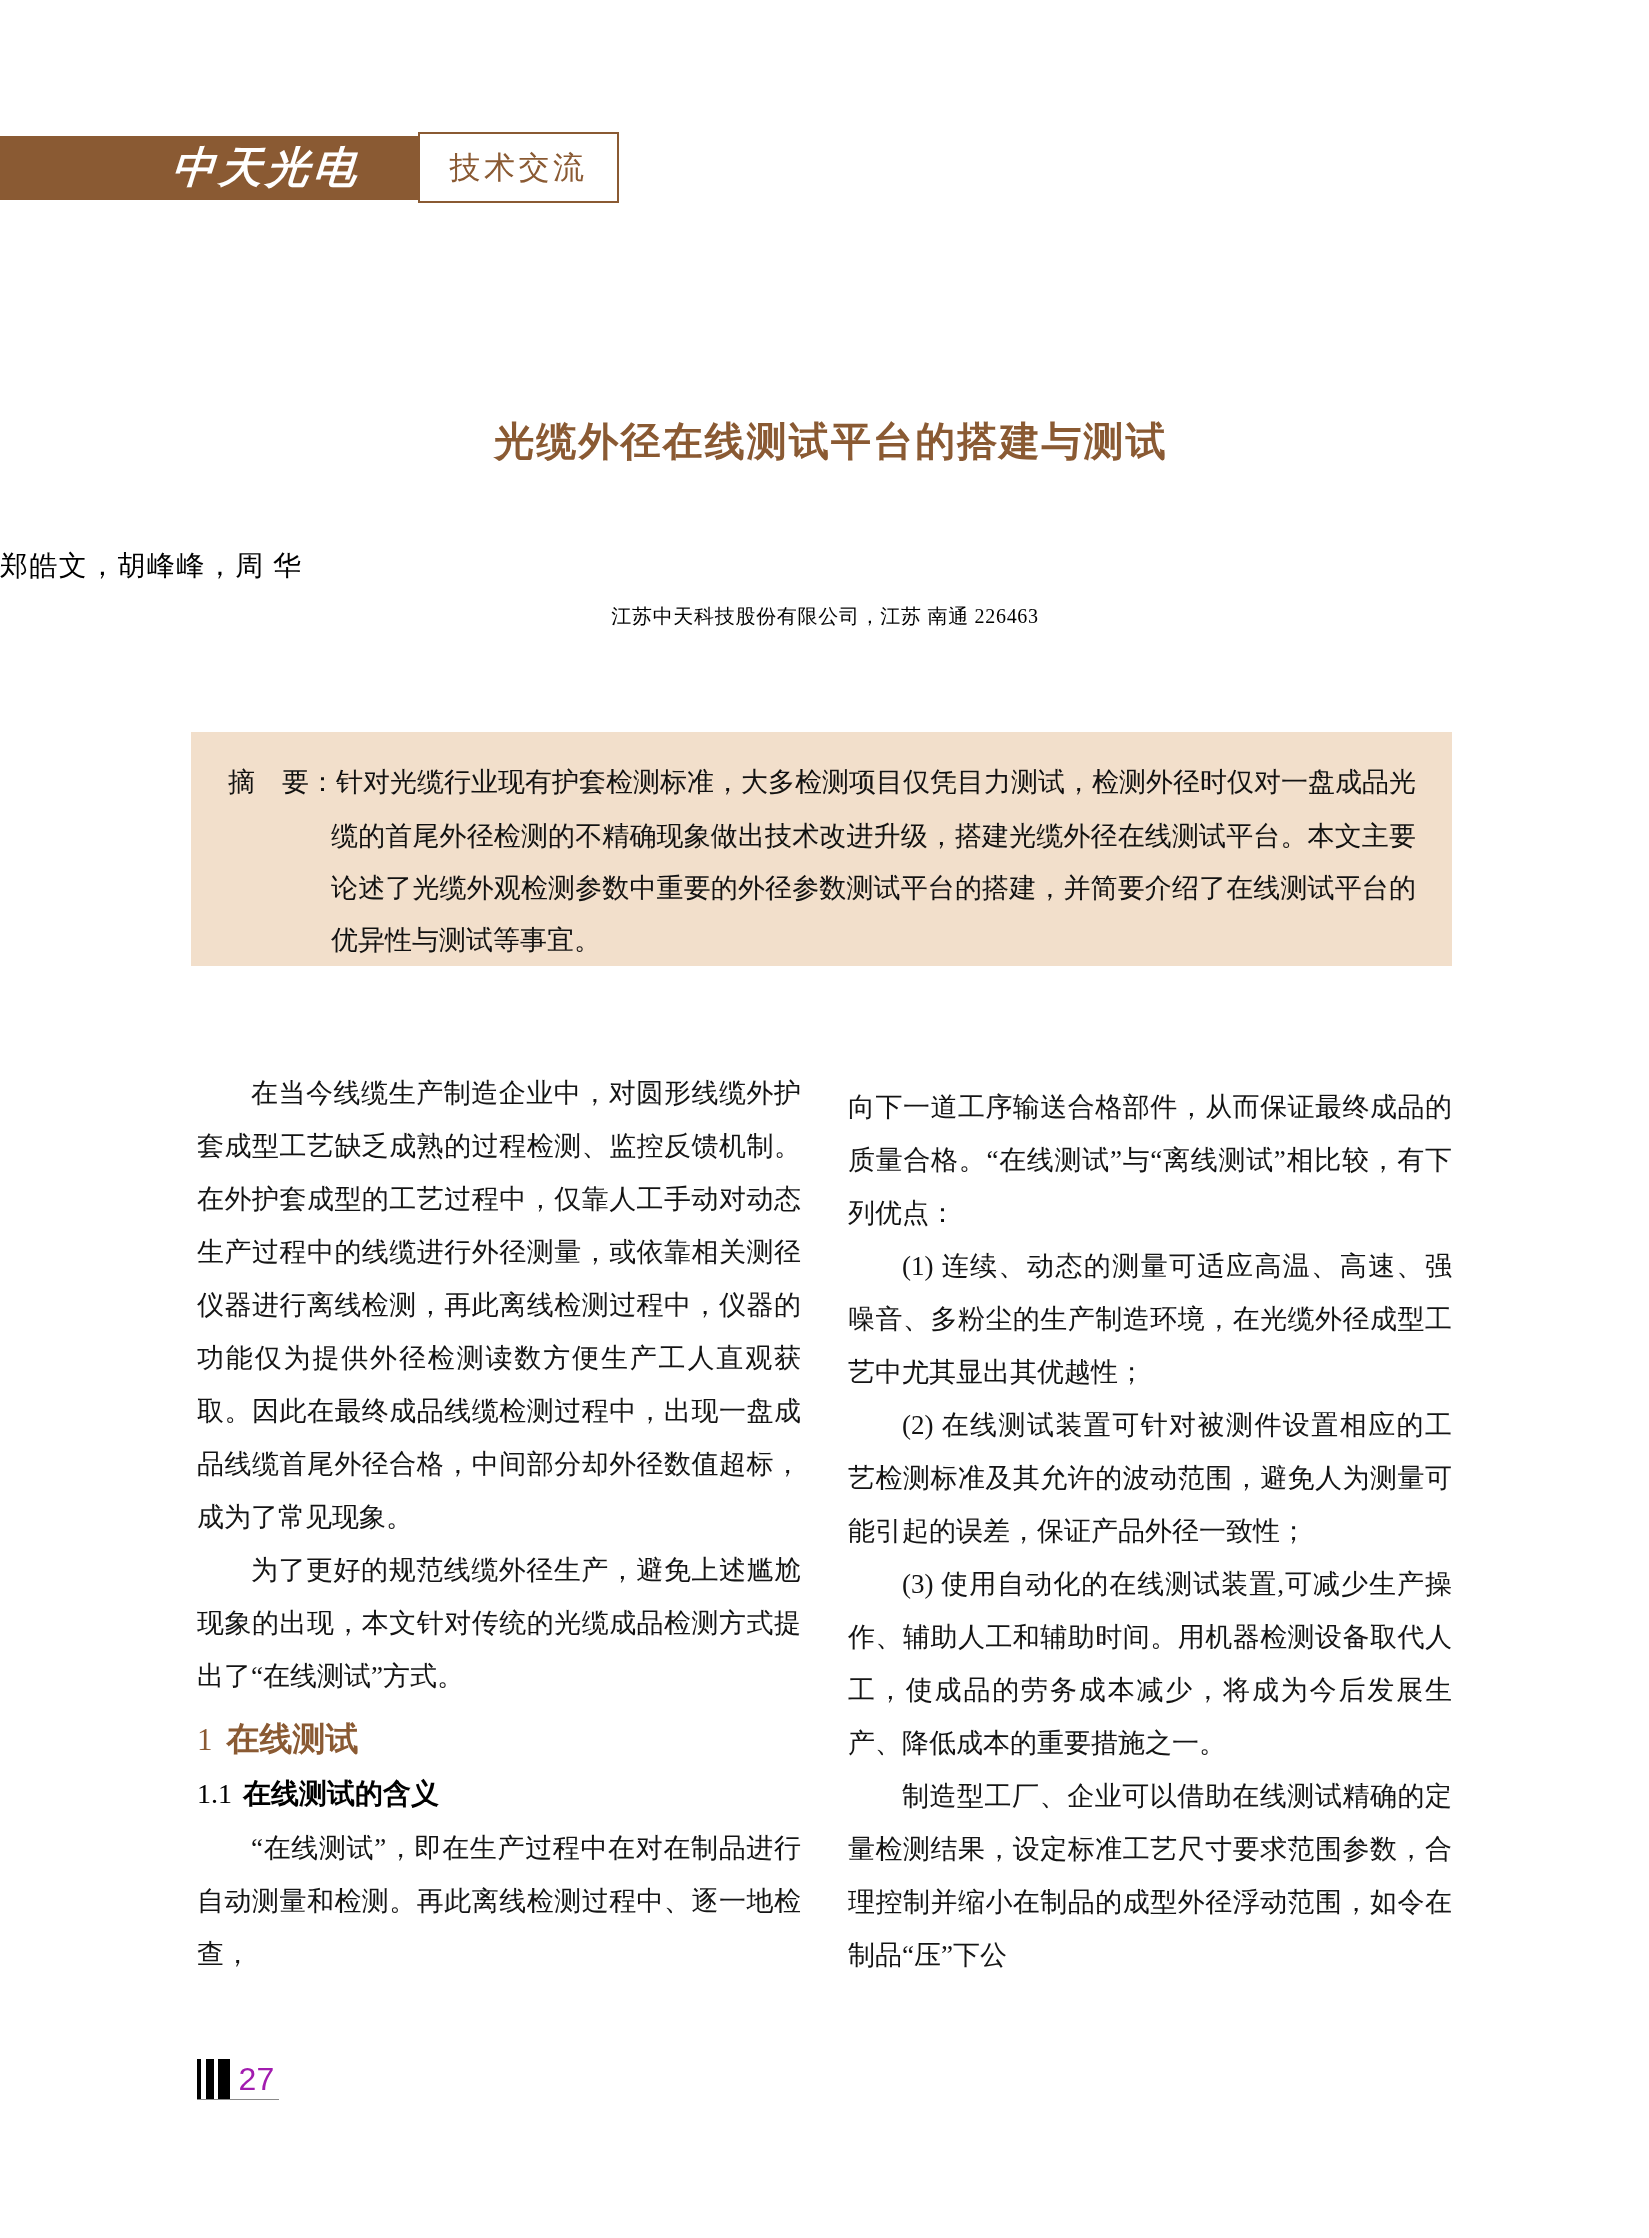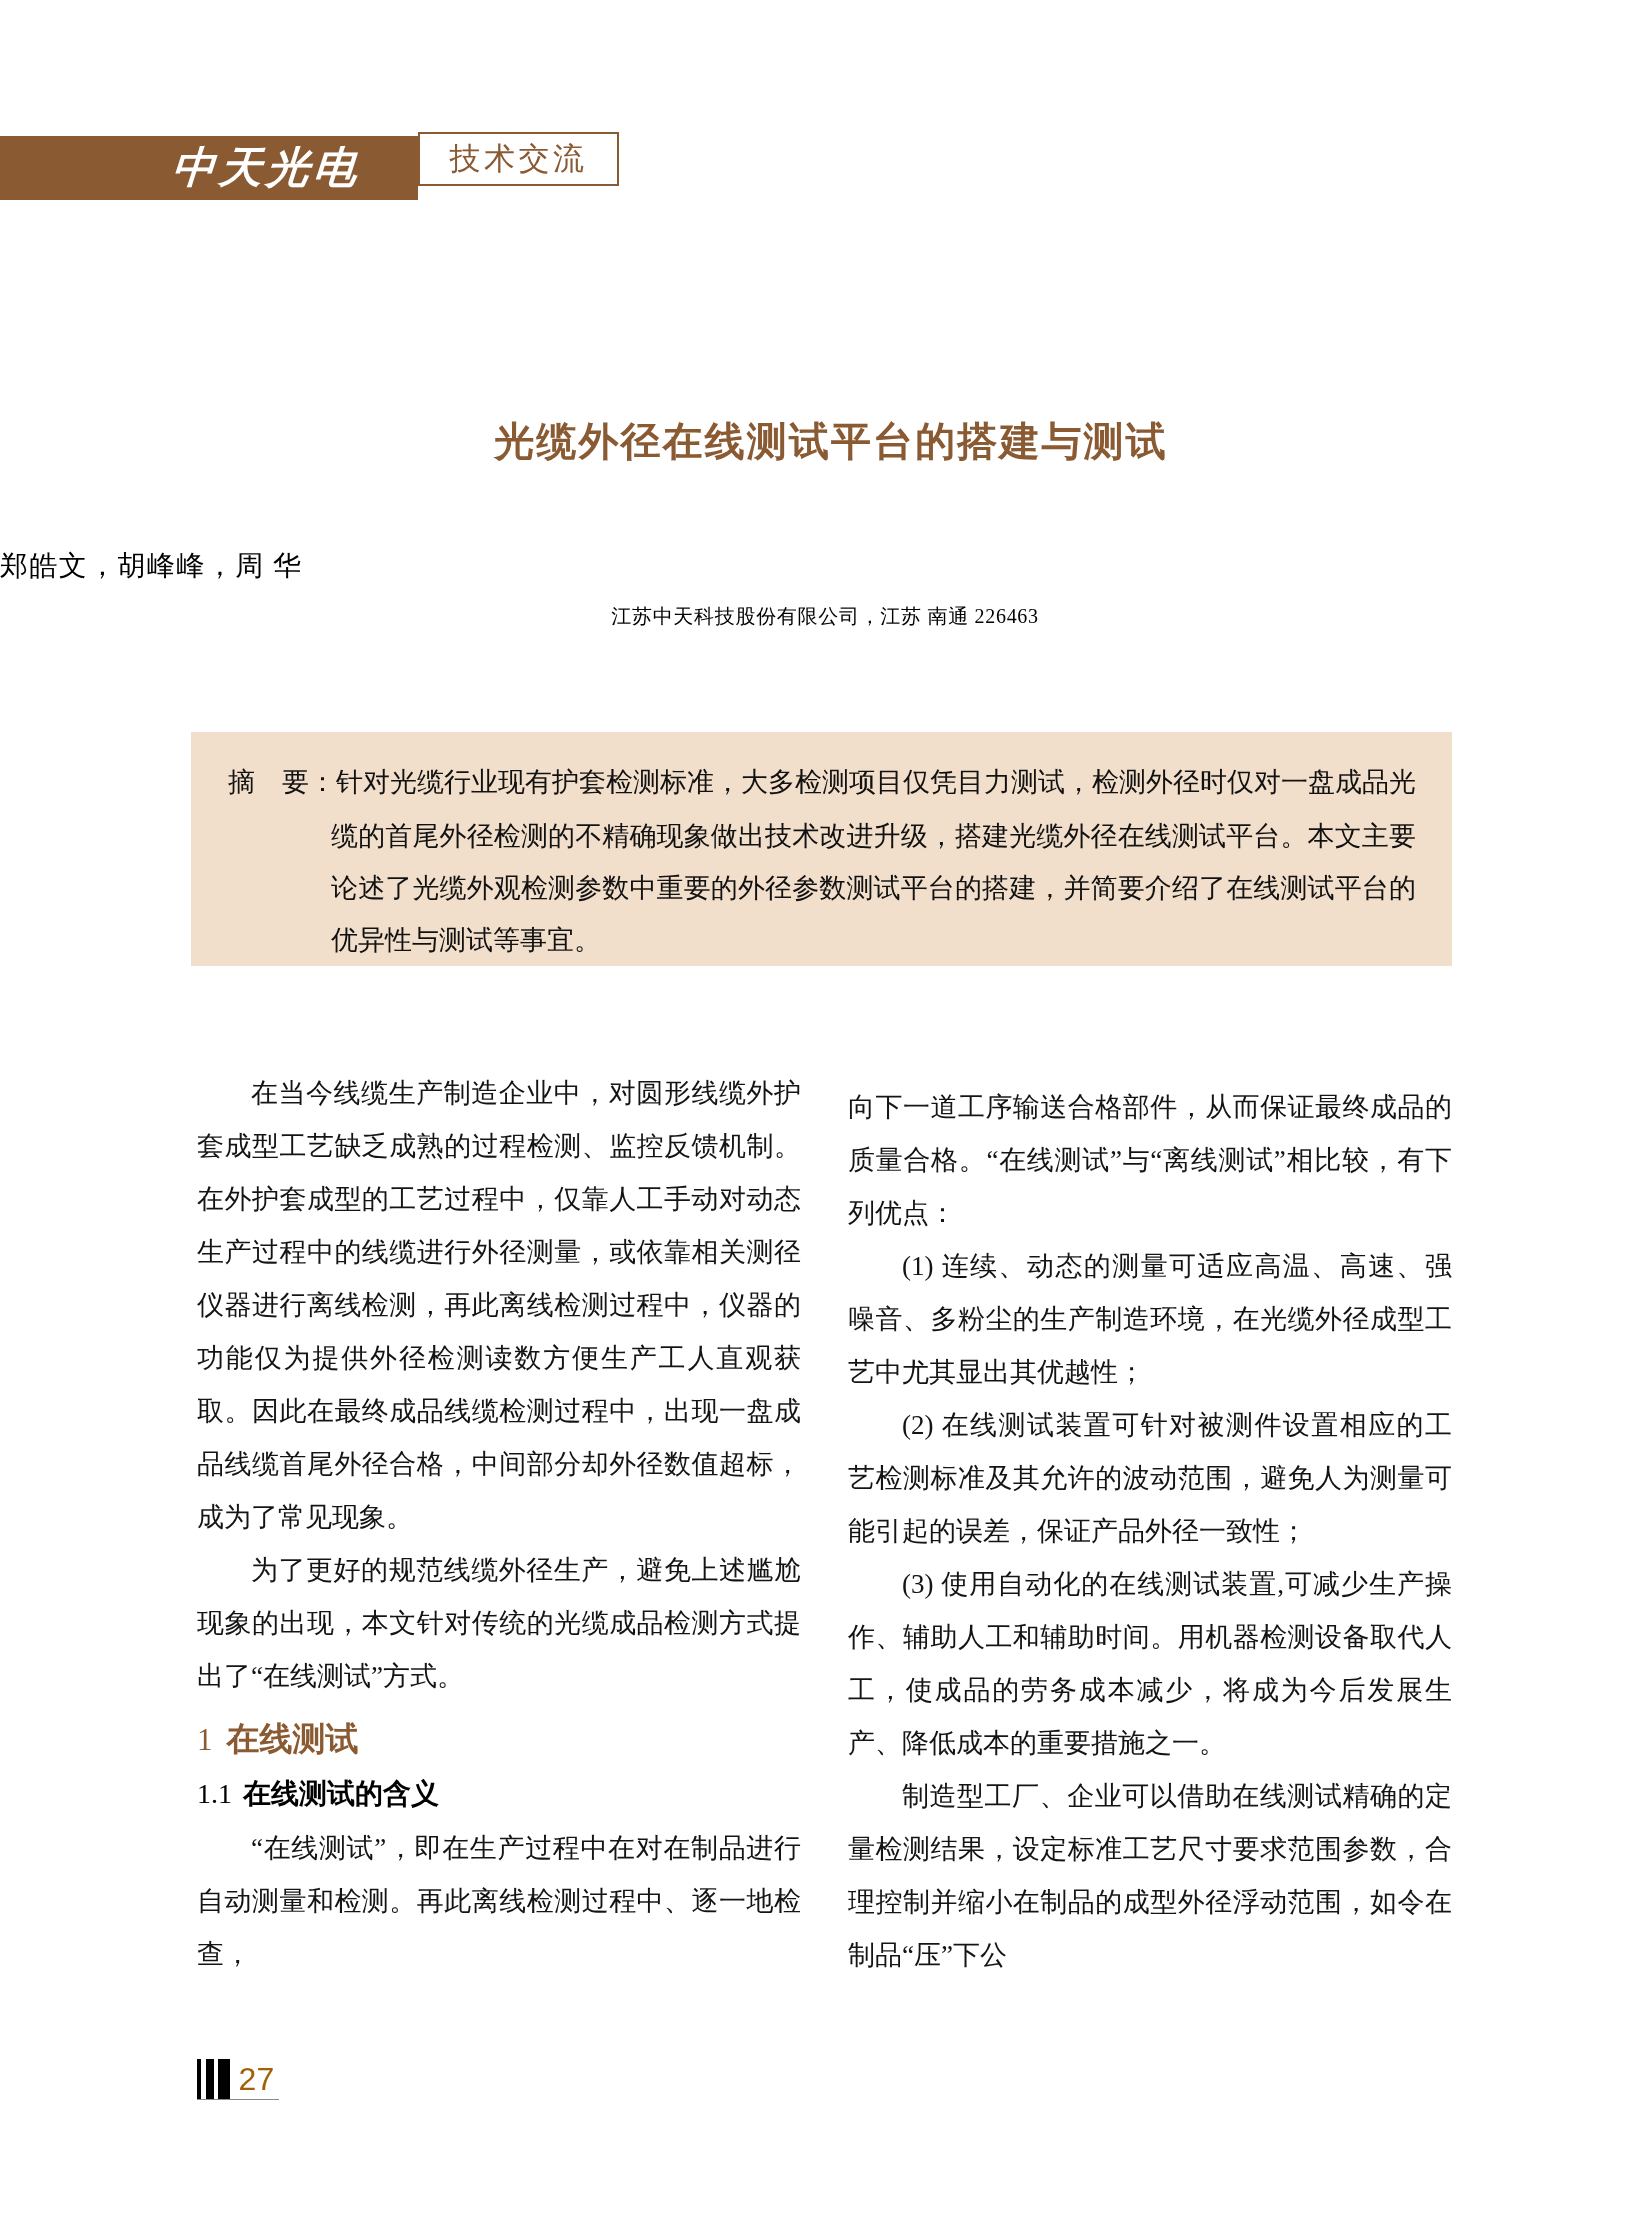--- a/index.html
+++ b/index.html
@@ -32,21 +32,21 @@
     font-size: 43px;
     font-weight: bold;
     font-style: italic;
     letter-spacing: 4.2px;
     transform: skewX(-4deg);
     white-space: nowrap;
   }
   .category-box {
     position: absolute;
     left: 418px; top: 132px;
-    width: 201px; height: 54px;
+    width: 201px; height: 71px;
     background: #ffffff;
     border: 2.1px solid var(--brand-brown);
     display: flex;
     align-items: center;
     justify-content: center;
     text-align: center;
   }
   .category-label {
     color: var(--brand-brown);
     font-family: "Liberation Sans", "DejaVu Sans", sans-serif;
@@ -156,21 +156,21 @@
   }
   .footer-bars { display: flex; align-items: flex-end; height: 40px; }
   .footer-bars .b1 { width: 3.5px;  height: 40px; background: #000; margin-right: 5.5px; }
   .footer-bars .b2 { width: 8.3px; height: 40px; background: #000; margin-right: 4.2px; }
   .footer-bars .b3 { width: 11.8px; height: 40px; background: #000; }
   .page-number {
     font-family: "Liberation Sans", "DejaVu Sans", sans-serif;
     font-size: 32px;
     line-height: 40px;
     margin-left: 8.3px;
-    color: #a16207;
+    color: #a21caf;
   }
   .footer-rule {
     position: absolute;
     left: 197px; top: 2099px;
     width: 82px; height: 1.4px;
     background: #8a8a8a;
   }
 </style>
 </head>
 <body>

